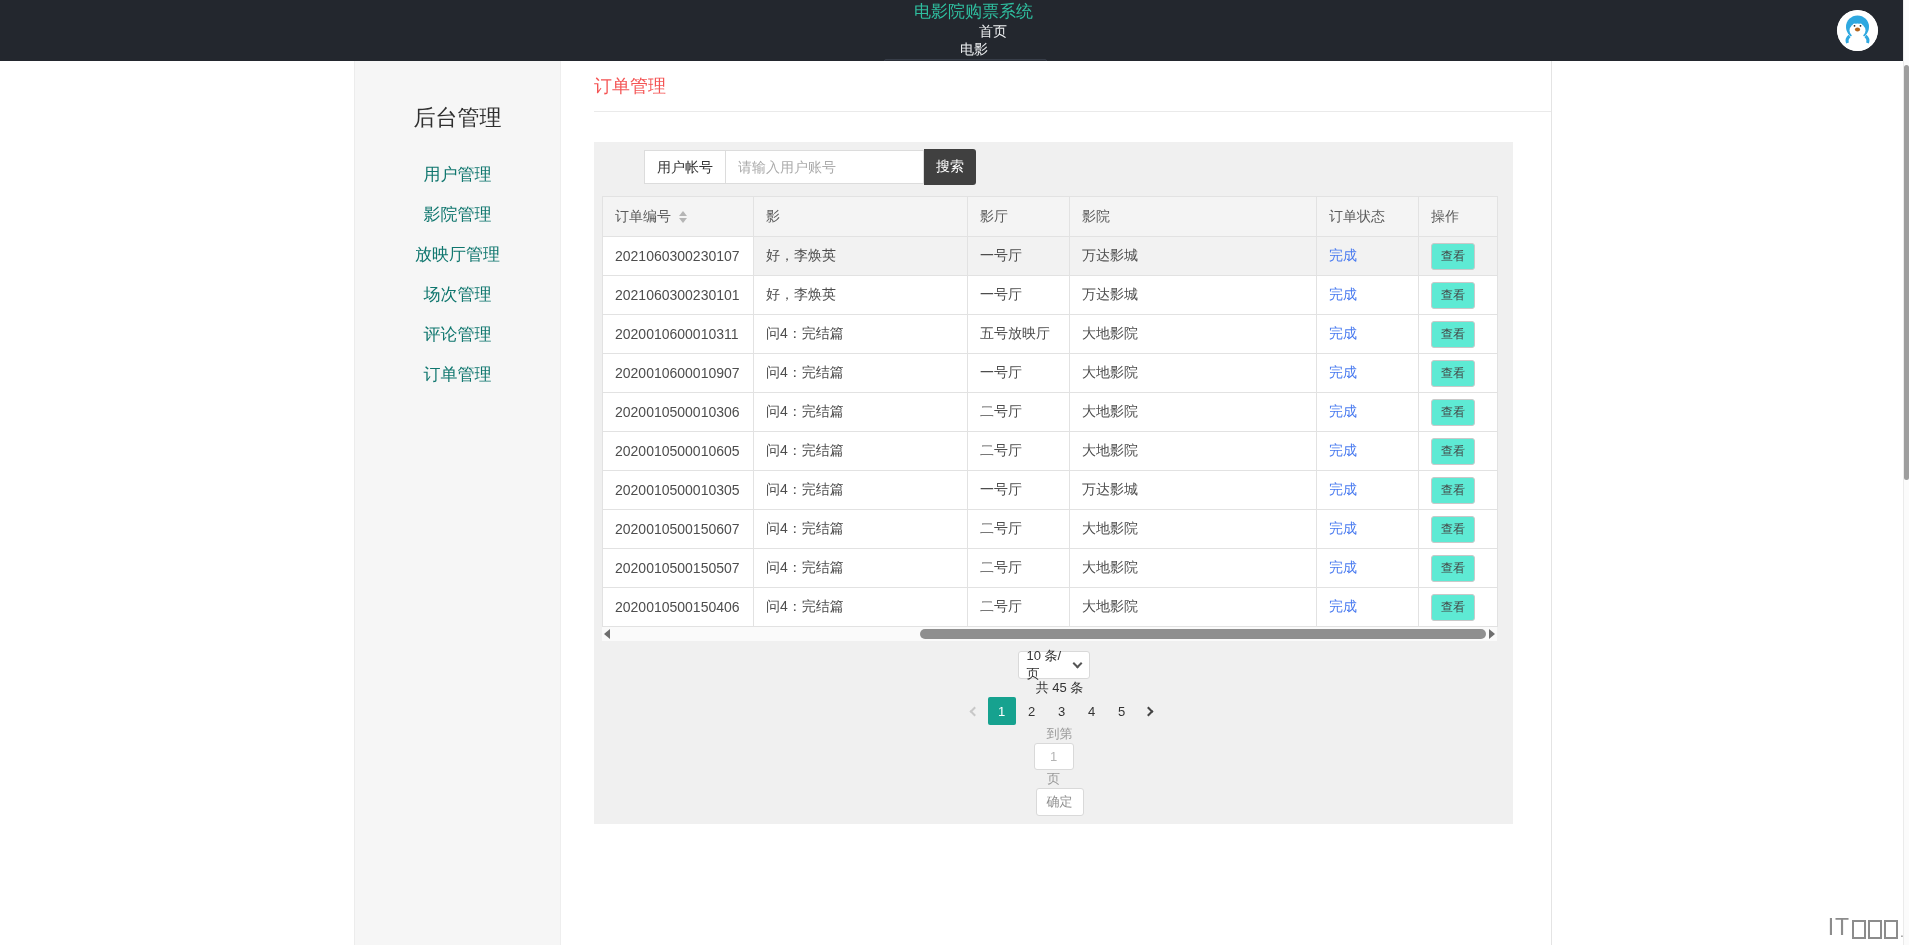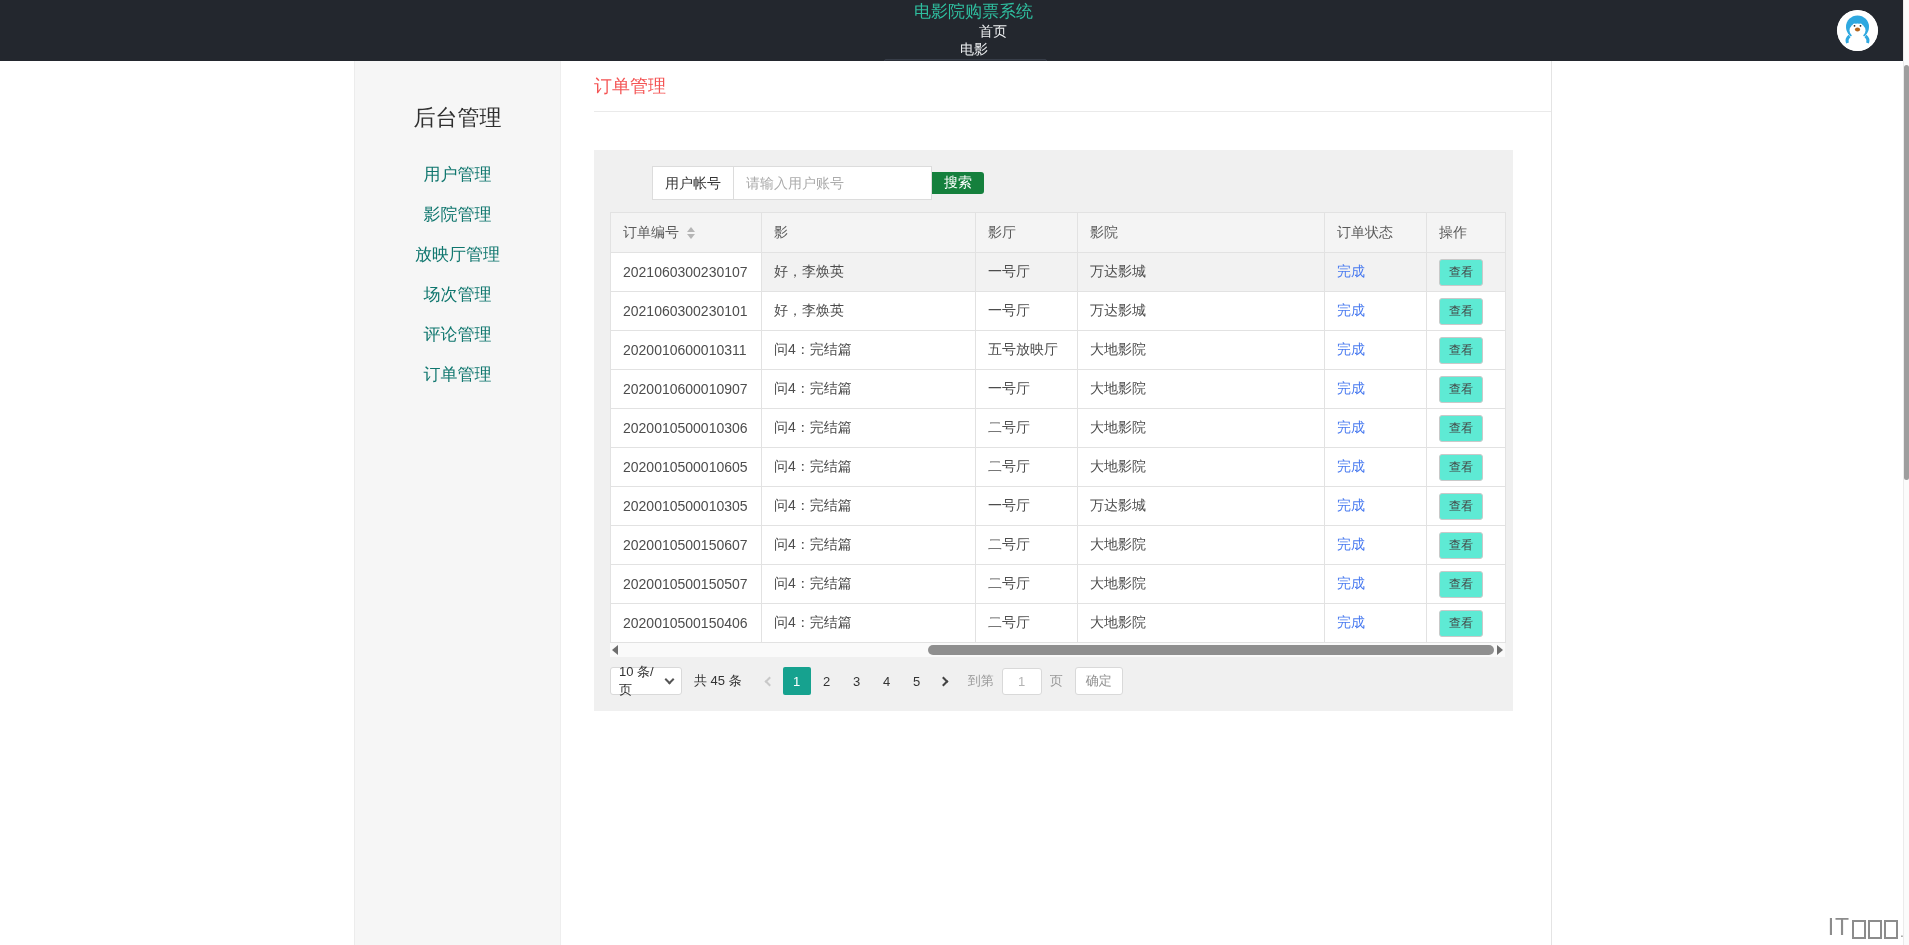--- a/index.html
+++ b/index.html
@@ -55,37 +55,37 @@
   
   .main {
     position:absolute; left:562px; top:61px; width:990px; height:884px;
     background:#fff; border-right:1px solid #e4e4e4;
   }
   .main-inner { padding:13px 0 0 32px; }
   .page-title { color:#f45454; font-size:18px; font-weight:400; }
   .divider { height:1px; background:#eaeaea; margin-top:13px; width:957px; }
 
   .panel {
-    margin-top:38px; width:919px; background:#f0f0f0; padding:16px;
+    margin-top:30px; width:919px; background:#f0f0f0; padding:8px;
   }
 
   
   .search-row { display:flex; align-items:center; height:34px; margin-bottom:12px; }
   .search-label {
     margin-left:42px; background:#fff; border:1px solid #dcdcdc;
     height:34px; line-height:32px; padding:0 12px; font-size:14px; color:#333;
     white-space:nowrap;
   }
   .search-input {
     width:198px; height:34px; border:1px solid #dcdcdc; border-left:none;
     padding:0 12px; font-size:14px; color:#333; outline:none;
   }
   .search-input::placeholder { color:#ababab; }
   .search-btn {
-    width:52px; height:22px; background:#15803d; color:#fff; border:none;
+    width:52px; height:36px; background:#404040; color:#fff; border:none;
     border-radius:0 3px 3px 0; font-size:14px; cursor:pointer;
   }
 
   
   table { width:895px; border-collapse:collapse; background:#fff; table-layout:fixed; }
   th, td {
     border:1px solid #e2e2e2; font-size:14px; font-weight:400;
     text-align:left; padding:0 12px; white-space:nowrap; overflow:hidden;
   }
   th { height:40px; background:#f4f4f4; color:#5a5a5a; }
@@ -105,21 +105,21 @@
   .h-scrollbar { position:relative; width:895px; height:14px; background:#fafafa; }
   .h-track-arrow { position:absolute; top:2px; width:0; height:0; cursor:pointer; }
   .tri-left  { left:2px;  border-top:5px solid transparent; border-bottom:5px solid transparent; border-right:6px solid #6e6e6e; }
   .tri-right { right:2px; border-top:5px solid transparent; border-bottom:5px solid transparent; border-left:6px solid #6e6e6e; }
   .h-thumb {
     position:absolute; left:318px; top:2px; width:566px; height:10px;
     background:#8f8f8f; border-radius:5px; cursor:pointer;
   }
 
   
-  .pagination { display:flex; align-items:center; margin-top:10px; font-size:13px; color:#333; }
+  .pagination { display:flex; align-items:center; margin-top:10px; font-size:13px; color:#333;flex-direction:column; }
   .page-size-select {
     width:72px; height:28px; border:1px solid #d9d9d9; border-radius:3px; background:#fff;
     display:flex; align-items:center; justify-content:space-between; padding:0 8px; cursor:pointer;
   }
   .chev { display:inline-block; width:7px; height:7px; border-right:2px solid currentColor; border-bottom:2px solid currentColor; }
   .chev-down { transform:rotate(45deg); margin-top:-4px; color:#555; }
   .chev-left  { transform:rotate(135deg); color:#c8c8c8; }
   .chev-right { transform:rotate(-45deg); color:#444; }
   .page-total { margin-left:12px; white-space:nowrap; }
   .pager { display:flex; align-items:center; margin-left:16px; }

